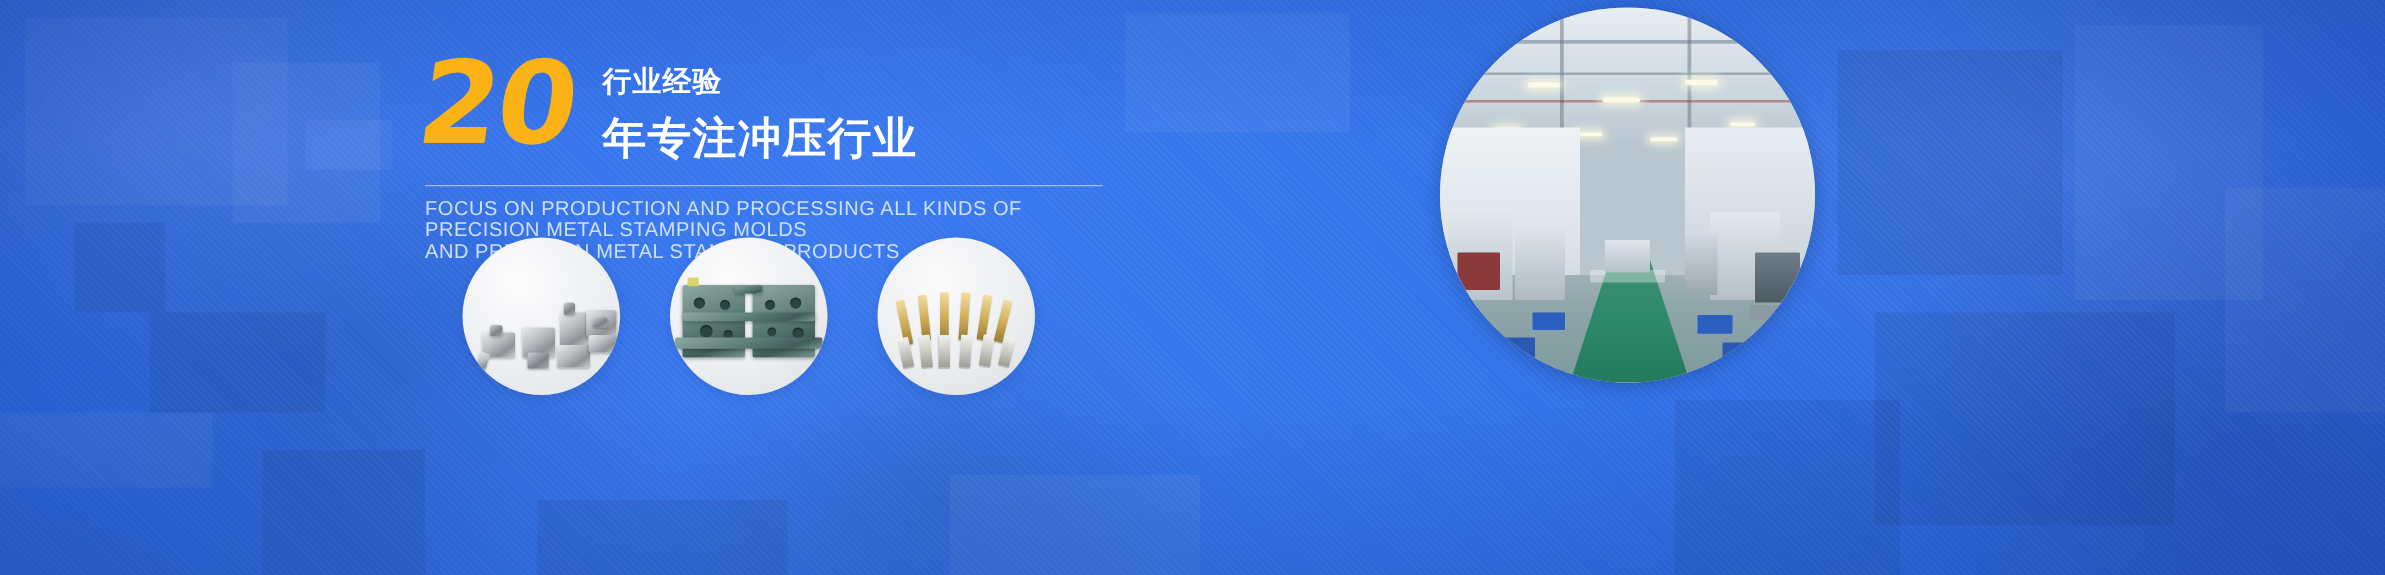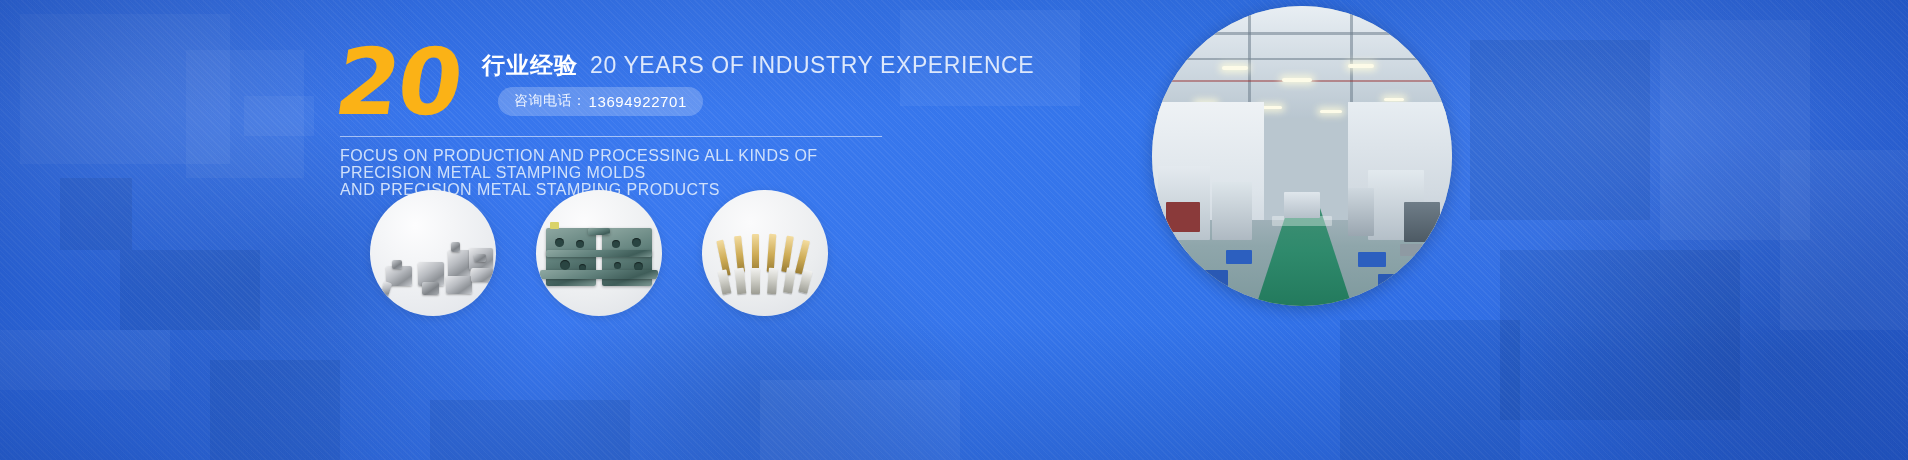--- a/index.html
+++ b/index.html
@@ -233,29 +233,25 @@
   <div class="bg-vignette" data-interactable="false"></div>
 
   <div class="content" data-interactable="false">
 
     <div class="headline-row" data-interactable="false">
       <div class="big-number" data-interactable="false">20</div>
 
       <div class="headline-text" data-interactable="false">
         <div class="line1" data-interactable="false">
           <span class="cn-small" data-interactable="false">行业经验</span>
-          <span class="en-small" data-interactable="false">20 YEARS OF INDUSTRY EXPERIENCE</span>
         </div>
 
         <div class="line2" data-interactable="false">
-
-          <div class="phone-badge" data-interactable="true">
-            <span class="phone-label" data-interactable="false">咨询电话：</span>
-            <span class="phone-num" data-interactable="false">13694922701</span>
-          </div>
+          <span class="cn-big" data-interactable="false">年专注冲压行业</span>
+
         </div>
       </div>
     </div>
 
     <div class="divider" data-interactable="false"></div>
 
     <div class="desc" data-interactable="false">FOCUS ON PRODUCTION AND PROCESSING ALL KINDS OF PRECISION METAL STAMPING MOLDS</div>
     <div class="desc" data-interactable="false">AND PRECISION METAL STAMPING PRODUCTS</div>
   </div>
 

